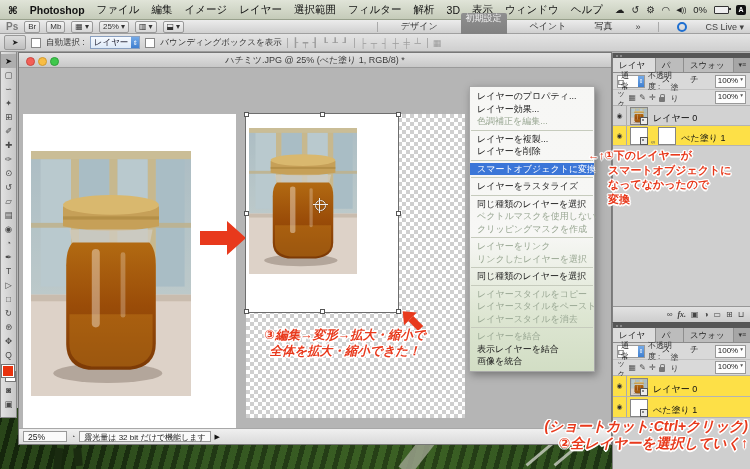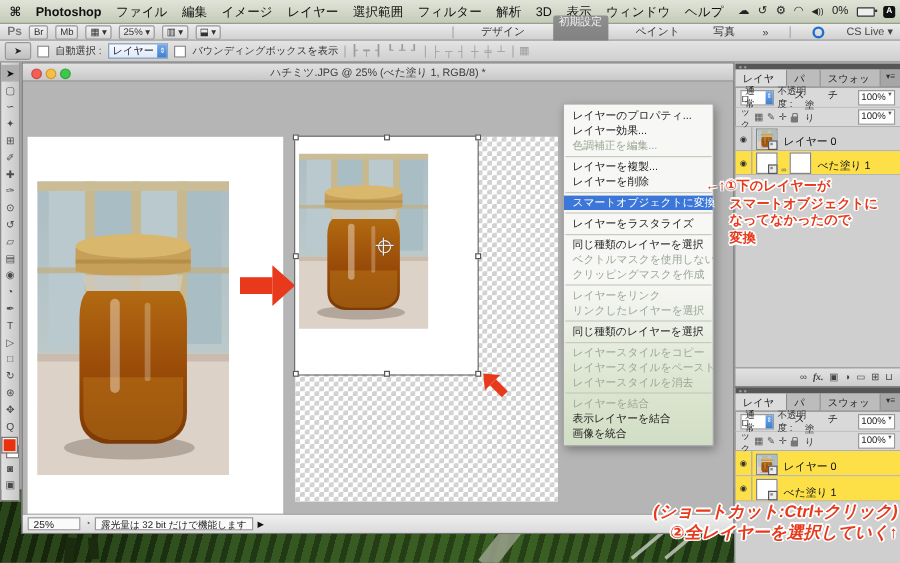--- a/index.html
+++ b/index.html
@@ -363,20 +363,24 @@
   <span class="hdl" style="left:225px;top:256px;"></span>
   <span class="hdl" style="left:301px;top:256px;"></span>
   <span class="hdl" style="left:377px;top:256px;"></span>
   <span class="crosshair"></span>
 
   <div class="arrow small-arrow">
     <span class="bar"></span>
       <span class="head"></span>
   </div>
 
+  <div class="rednote note3">
+    <div>③編集→変形→拡大・縮小で</div>
+    <div>全体を拡大・縮小できた！</div>
+  </div>
 
   <div class="statusbar">
     <span class="sb-box sb-zoom">25%</span>
     <span style="font-size:7px;color:#555;">◔</span>
     <span class="sb-box sb-msg">露光量は 32 bit だけで機能します</span>
     <span class="sb-arr">▶</span>
   </div>
 </div>
 
 <div class="abs panel panel1">

